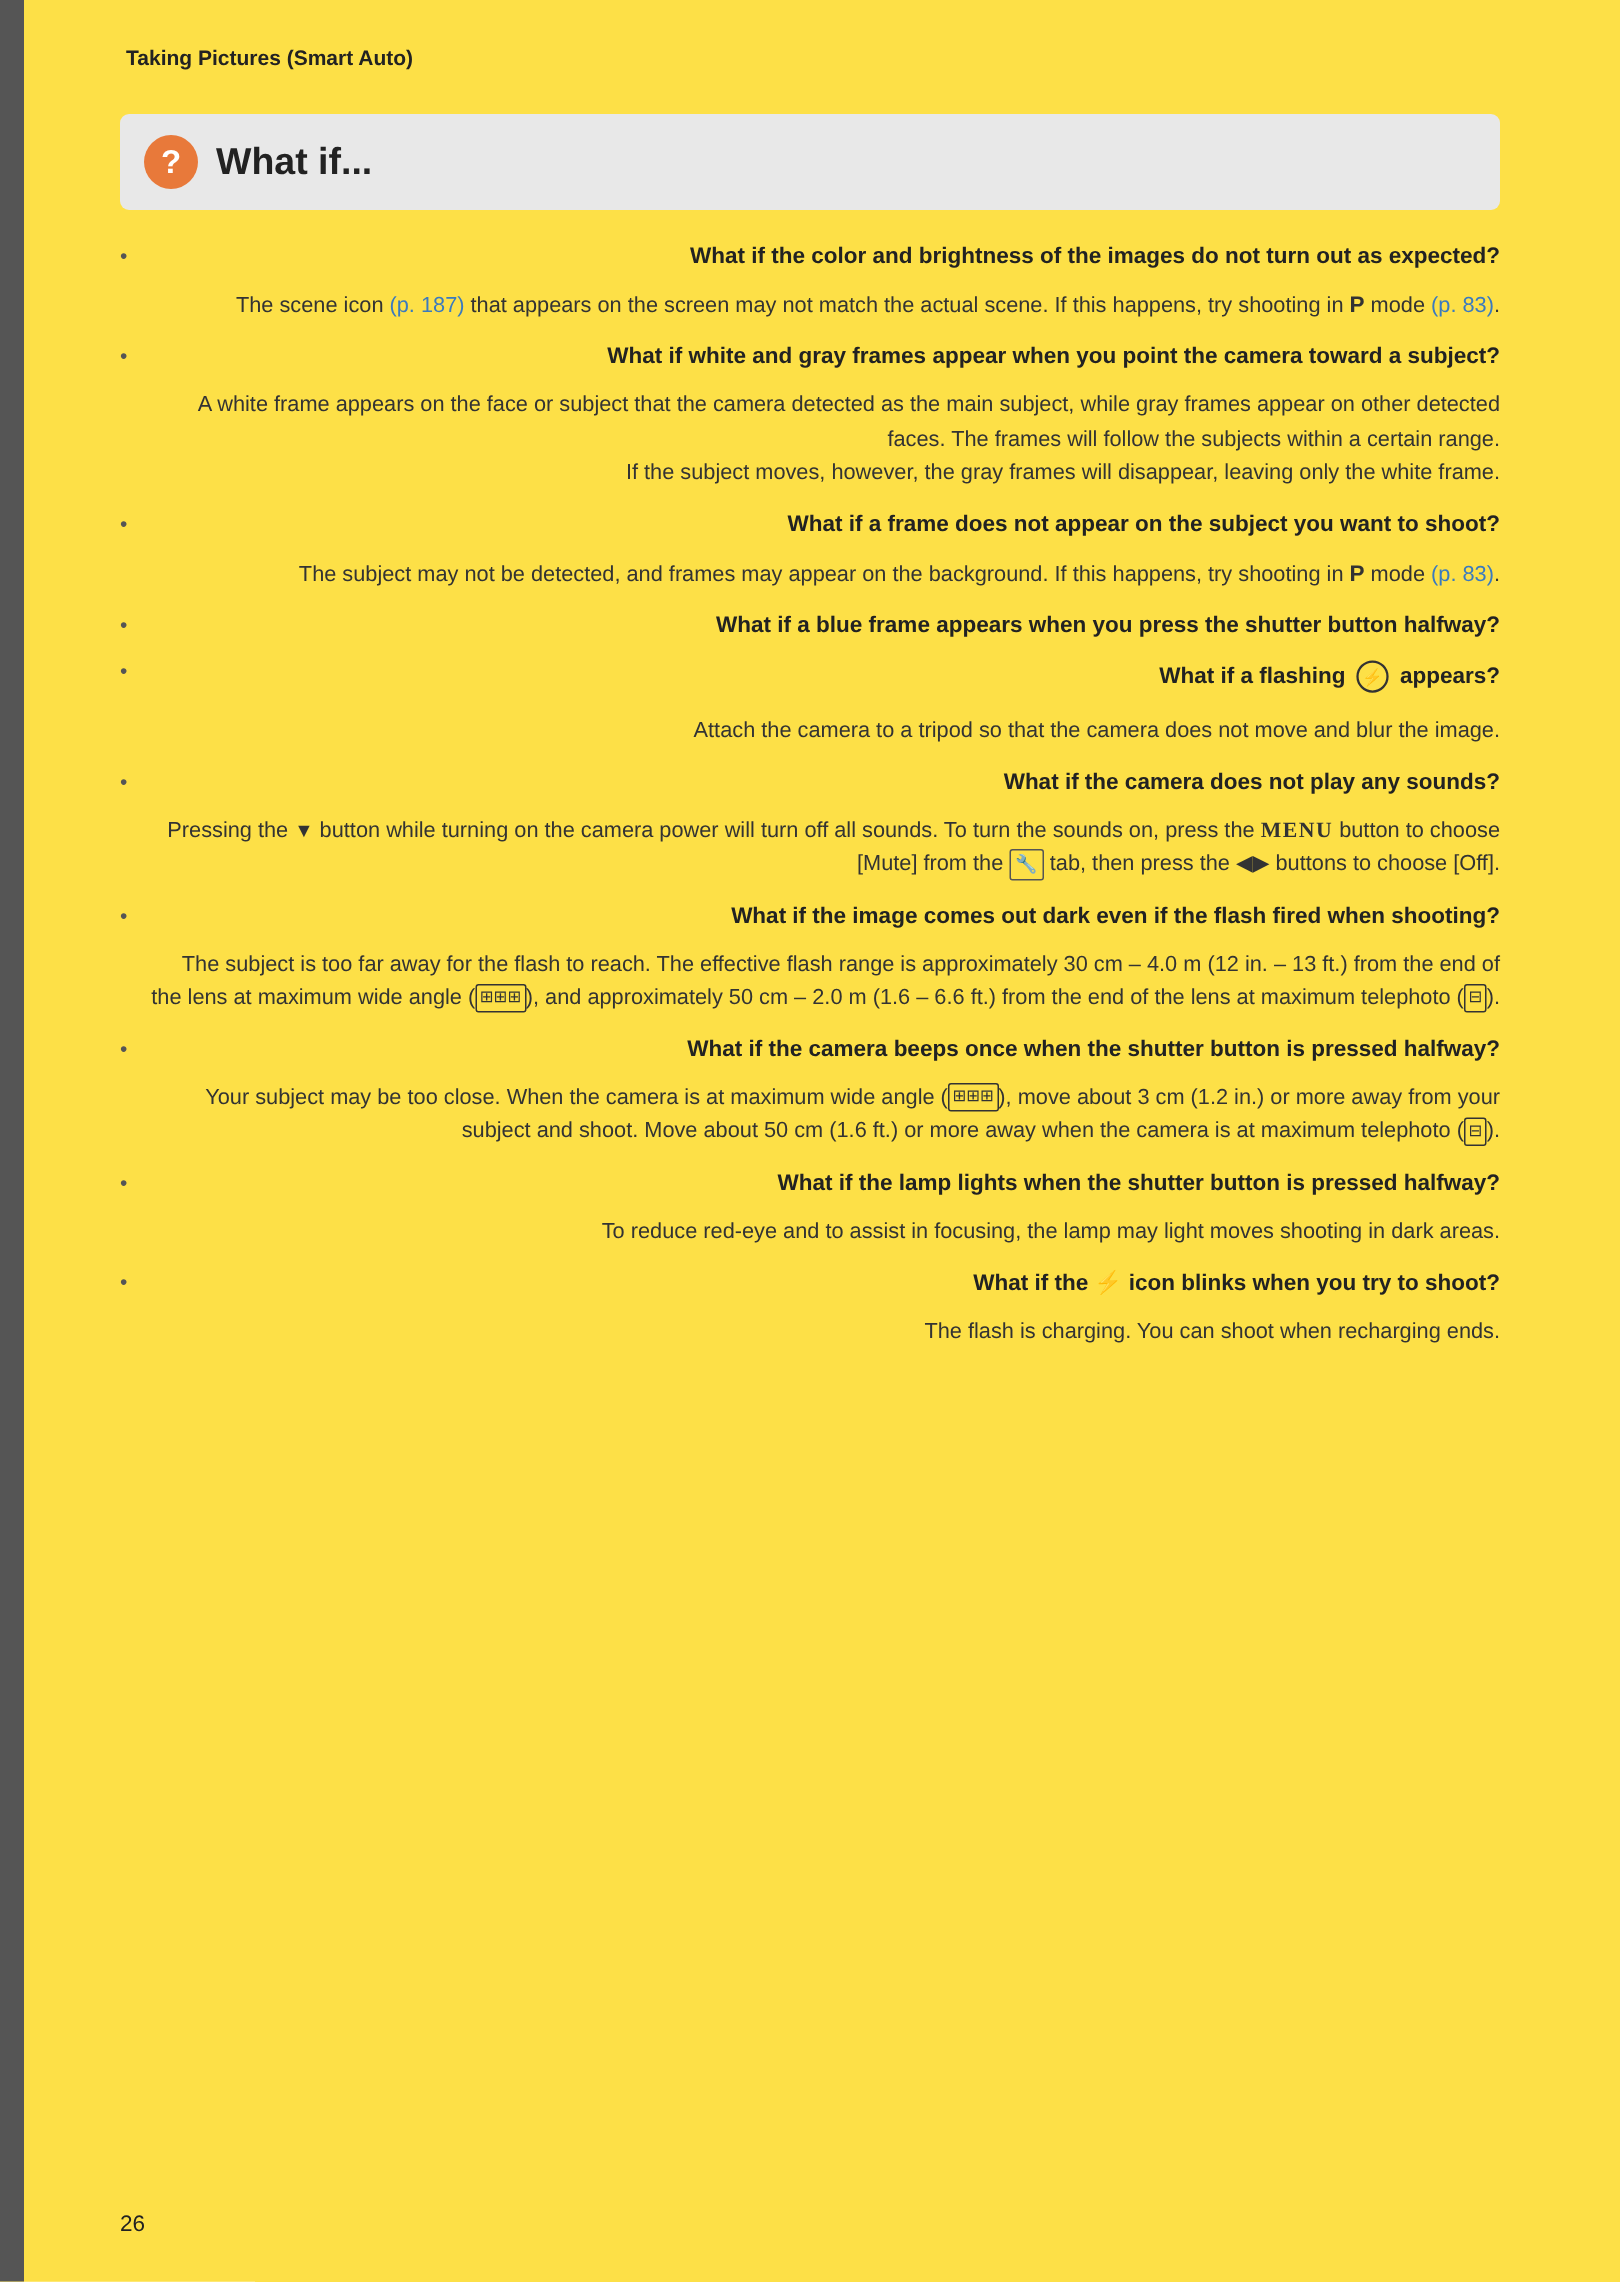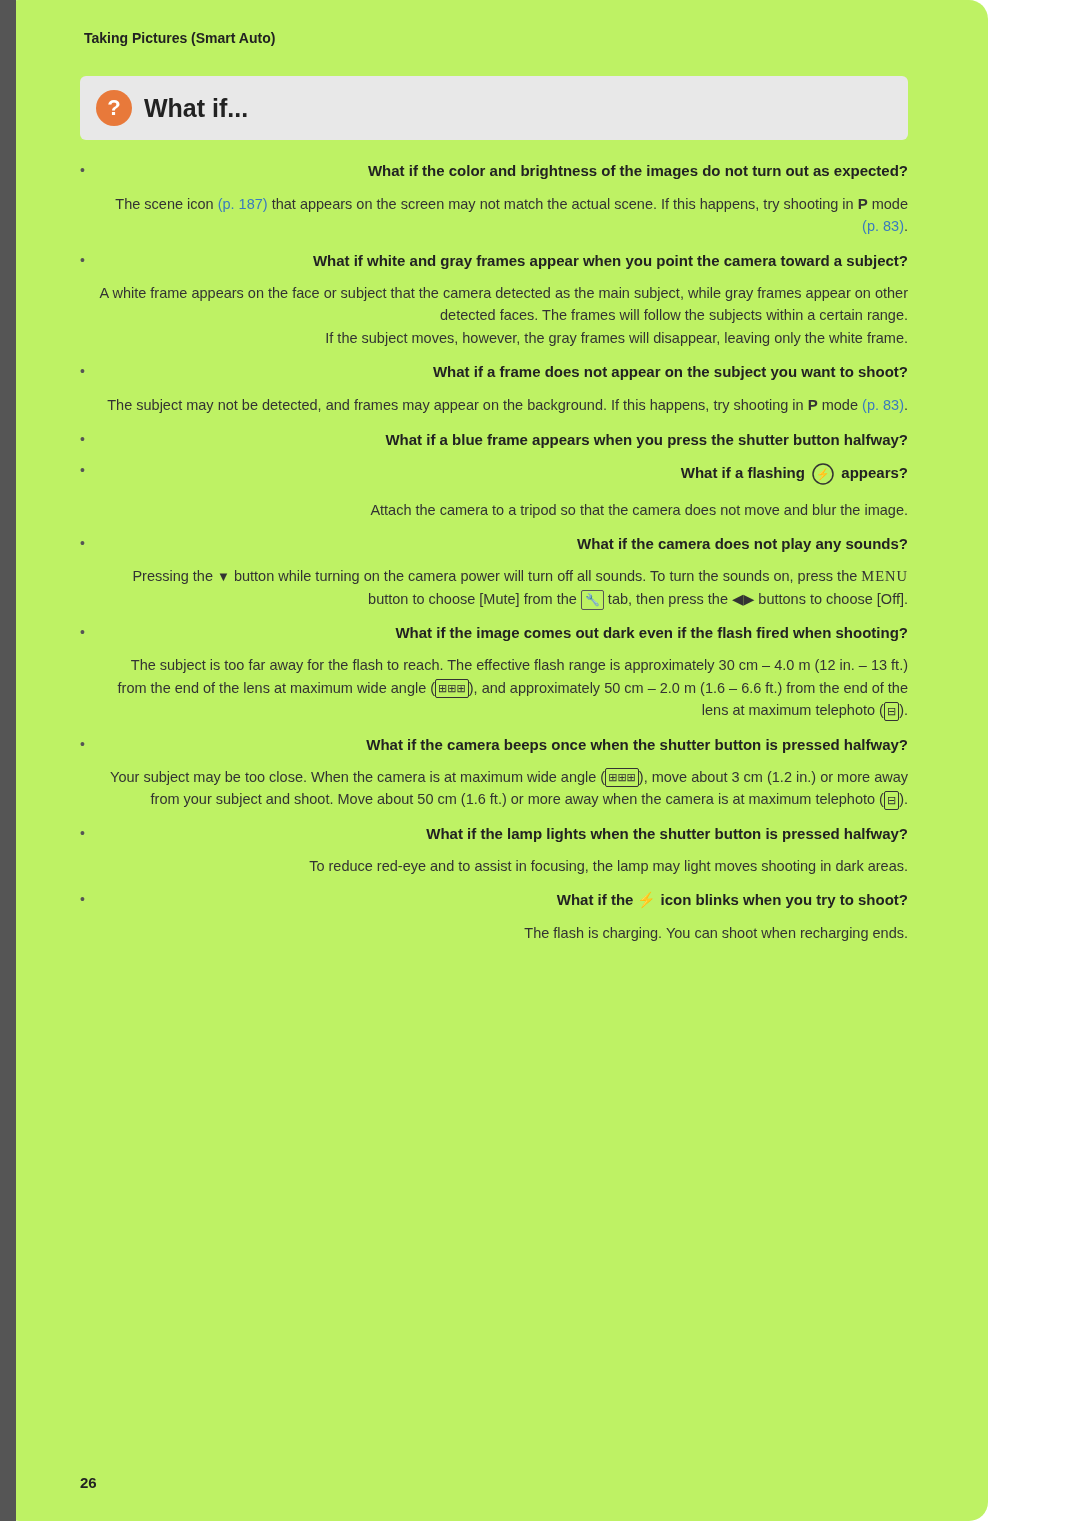--- a/index.html
+++ b/index.html
@@ -6,26 +6,25 @@
     body {
       background: #fff;
       font-family: Arial, sans-serif;
       font-size: 15px;
       color: #222;
       width: 1080px;
       min-height: 1521px;
       padding: 0;
     }
     .page {
-      width: 988px;
+      width: 1080px;
       min-height: 1521px;
-      background: #bef264;
+      background: #fde047;
       padding: 30px 80px 60px 80px;
       position: relative;
-      border-radius: 19px;
     }
     .page-header {
       font-size: 14px;
       font-weight: bold;
       color: #222;
       margin-bottom: 30px;
       padding-left: 4px;
     }
     .what-if-box {
       background: #e8e8e8;
@@ -89,21 +88,21 @@
     }
     .bold-p {
       font-weight: bold;
       font-size: 15px;
     }
     .page-number {
       position: absolute;
       bottom: 30px;
       left: 80px;
       font-size: 15px;
-      font-weight: bold;
+      font-weight: normal;
       color: #222;
     }
     .left-bar {
       position: absolute;
       left: 0;
       top: 0;
       width: 16px;
       height: 100%;
       background: #555;
     }
@@ -166,21 +165,21 @@
         appears?
       </div>
       <div class="item-body">
         Attach the camera to a tripod so that the camera does not move and blur the image.
       </div>
     </li>
 
     <li>
       <div class="item-heading">What if the camera does not play any sounds?</div>
       <div class="item-body">
-        Pressing the <span style="font-size:13px;">▼</span> button while turning on the camera power will turn off all sounds. To turn the sounds on, press the <span style="font-family:serif;font-weight:normal;letter-spacing:1px;">MENU</span> button to choose [Mute] from the
+        Pressing the <span style="font-size:13px;">▼</span> button while turning on the camera power will turn off all sounds. To turn the sounds on, press the <span style="font-family:serif;font-weight:bold;letter-spacing:1px;">MENU</span> button to choose [Mute] from the
         <span style="display:inline-block;vertical-align:middle;border:1px solid #555;padding:0 3px;font-size:12px;border-radius:2px;">🔧</span>
         tab, then press the <span>◀▶</span> buttons to choose [Off].
       </div>
     </li>
 
     <li>
       <div class="item-heading">What if the image comes out dark even if the flash fired when shooting?</div>
       <div class="item-body">
         The subject is too far away for the flash to reach. The effective flash range is approximately 30 cm – 4.0 m (12 in. – 13 ft.) from the end of the lens at maximum wide angle
         (<span style="display:inline-block;border:1.5px solid #333;padding:0 2px;border-radius:2px;font-size:11px;vertical-align:middle;">⊞⊞⊞</span>),

